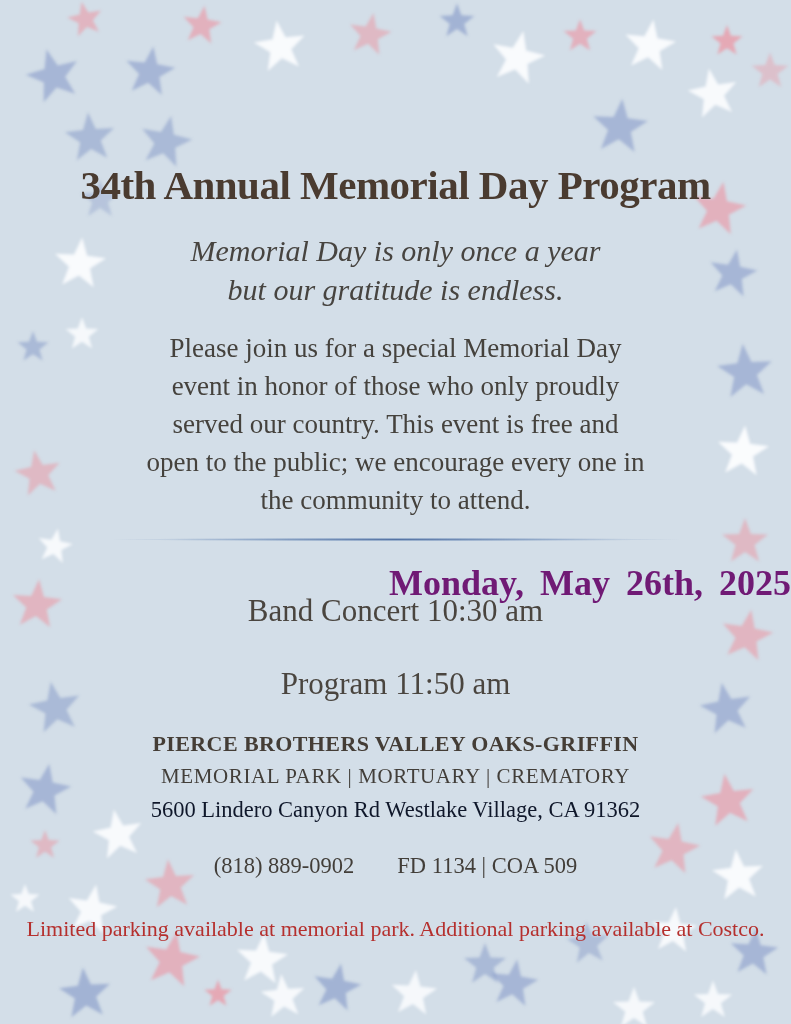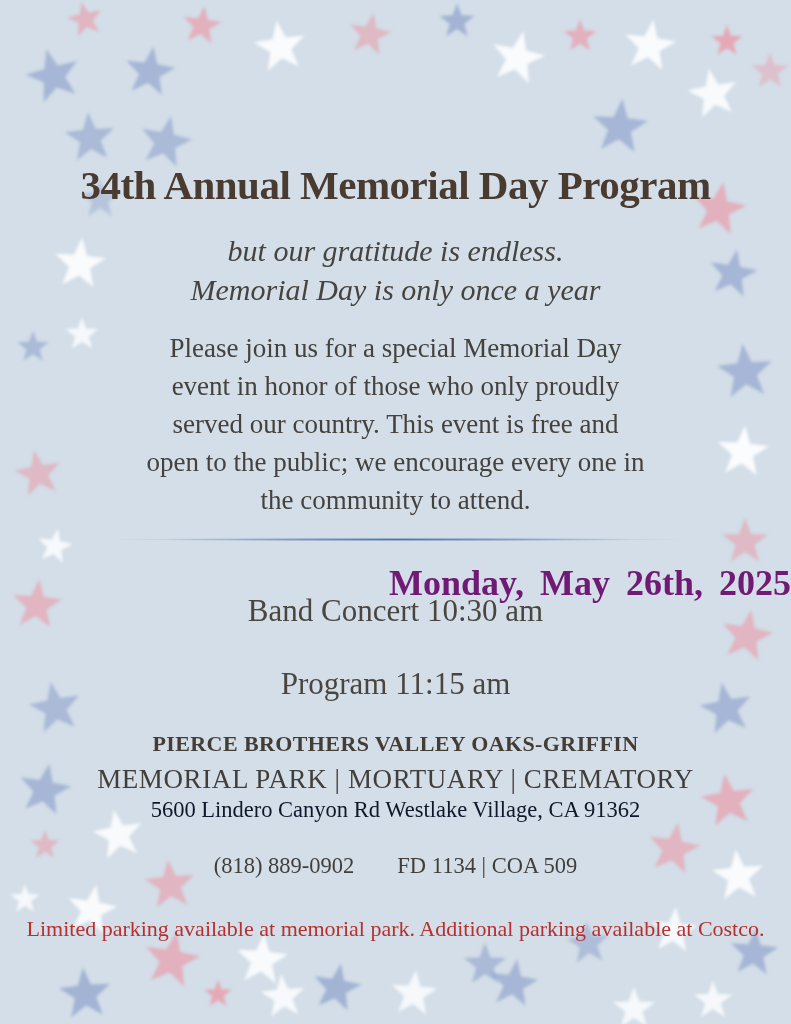--- a/index.html
+++ b/index.html
@@ -72,21 +72,21 @@
   .time-line2 { top: 666px; font-size: 31px; color: #4a453f; }
   .venue-name {
     top: 731px;
     font-size: 22px;
     font-weight: bold;
     letter-spacing: 0.4px;
     color: #443d36;
   }
   .venue-services {
     top: 764px;
-    font-size: 27px;
+    font-size: 21px;
     letter-spacing: 0.6px;
     color: #423e39;
   }
   .venue-address { top: 797px; font-size: 22.5px; color: #0f172a; }
   .phone-row {
     top: 853px;
     font-size: 22.5px;
     color: #423e39;
     display: flex;
     justify-content: center;
@@ -160,37 +160,37 @@
         <use href="#star-shape" xlink:href="#star-shape" transform="translate(728 799) rotate(-8) scale(0.58) translate(-50 -48)" fill="#ec93a0" opacity="0.6"></use>
         <use href="#star-shape" xlink:href="#star-shape" transform="translate(674 847) rotate(10) scale(0.56) translate(-50 -48)" fill="#ec93a0" opacity="0.55"></use>
         <use href="#star-shape" xlink:href="#star-shape" transform="translate(738 874) rotate(-5) scale(0.56) translate(-50 -48)" fill="#fcfdfe" opacity="0.92"></use>
         <use href="#star-shape" xlink:href="#star-shape" transform="translate(754 951) rotate(5) scale(0.52) translate(-50 -48)" fill="#8296c6" opacity="0.55"></use>
       </g>
   </svg>
 
   <h1 class="txt title">34th Annual Memorial Day Program</h1>
 
   <div class="txt quote">
+    <div>Memorial Day is only once a year</div>
     <div>but our gratitude is endless.</div>
-    <div>Memorial Day is only once a year</div>
   </div>
 
   <div class="txt intro">
     <div>Please join us for a special Memorial Day</div>
     <div>event in honor of those who only proudly</div>
     <div>served our country. This event is free and</div>
     <div>open to the public; we encourage every one in</div>
     <div>the community to attend.</div>
   </div>
 
   <div class="divider"></div>
 
   <div class="txt date">Monday, May 26th, 2025</div>
   <div class="txt time-line1">Band Concert 10:30 am</div>
-  <div class="txt time-line2">Program 11:15 am</div>
+  <div class="txt time-line2">Program 11:50 am</div>
 
   <div class="txt venue-name">PIERCE BROTHERS VALLEY OAKS-GRIFFIN</div>
   <div class="txt venue-services">MEMORIAL PARK | MORTUARY | CREMATORY</div>
   <div class="txt venue-address">5600 Lindero Canyon Rd Westlake Village, CA 91362</div>
 
   <div class="txt phone-row">
     <span>(818) 889-0902</span>
     <span>FD 1134 | COA 509</span>
   </div>
 

